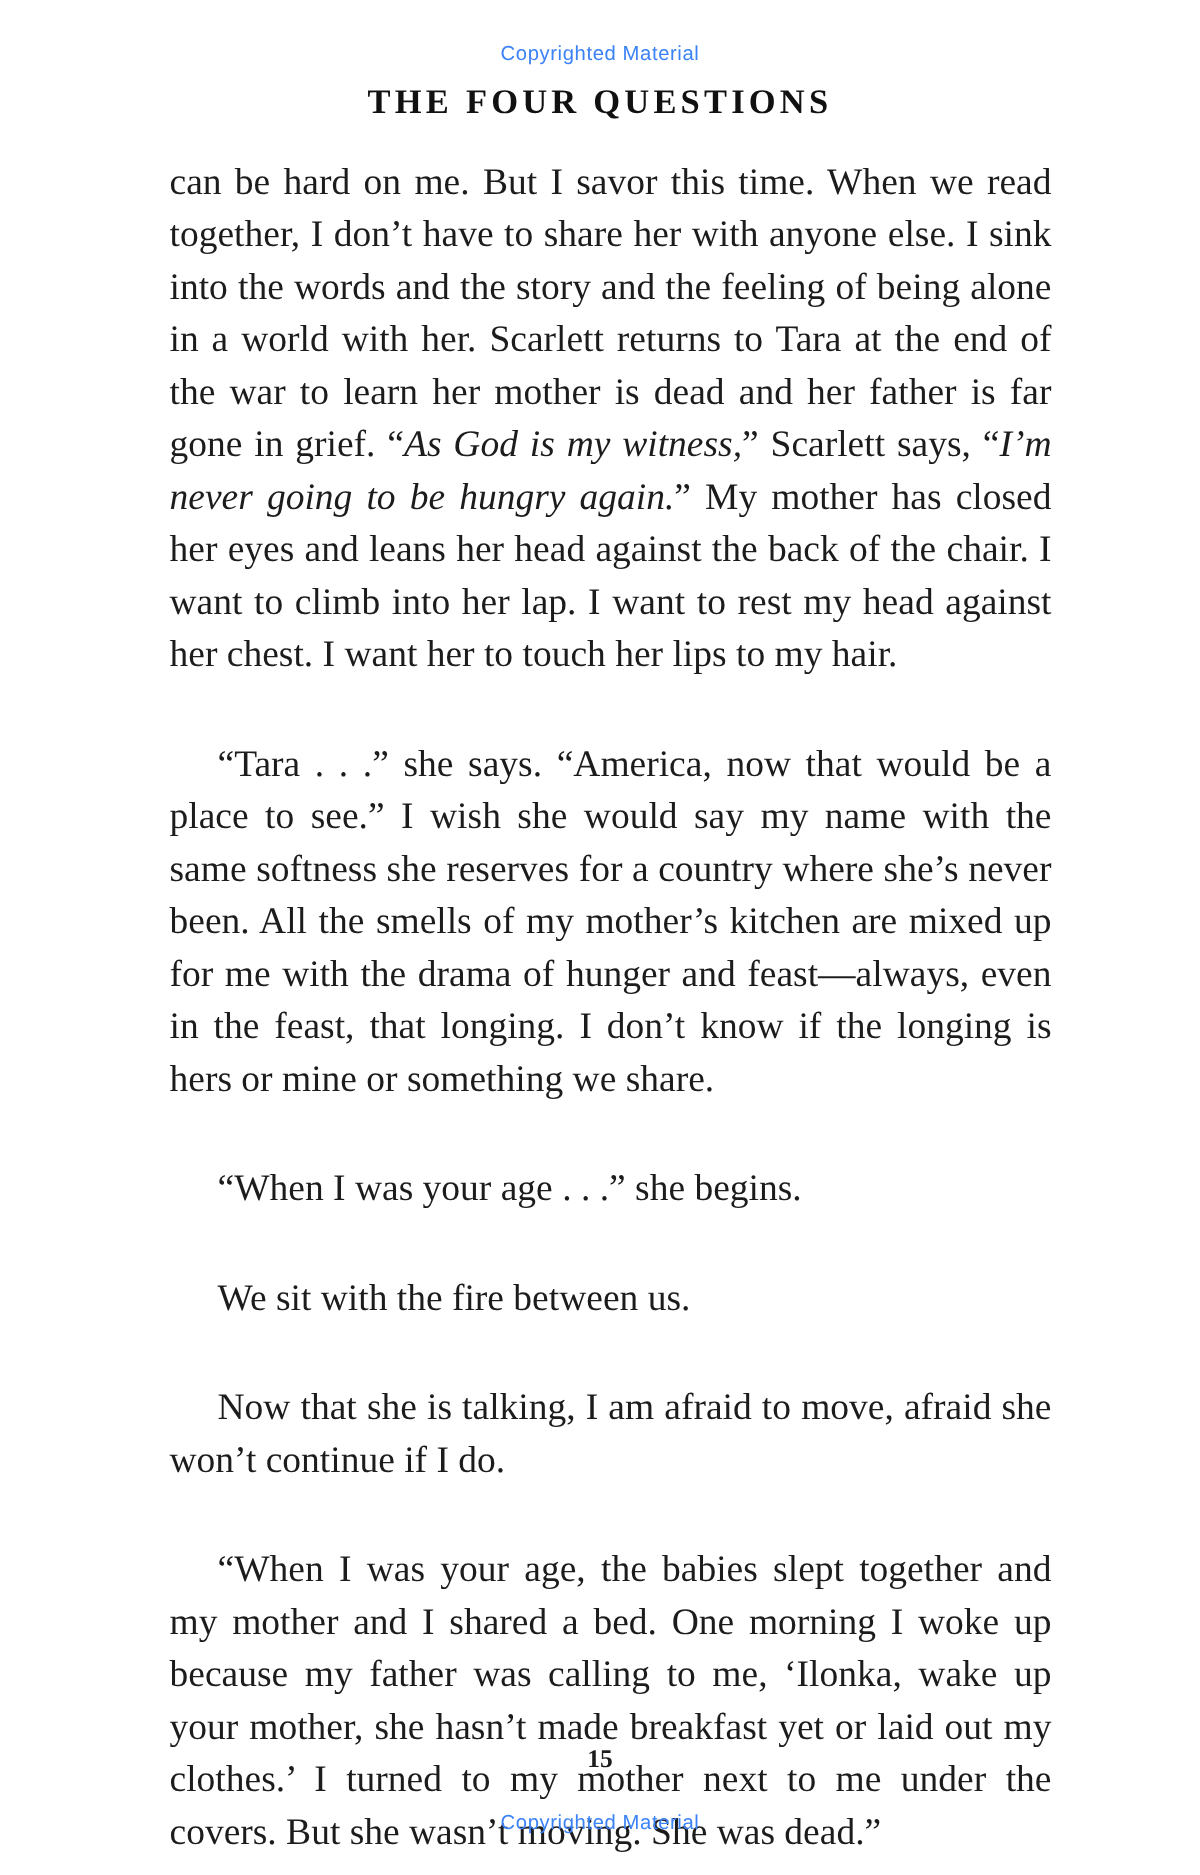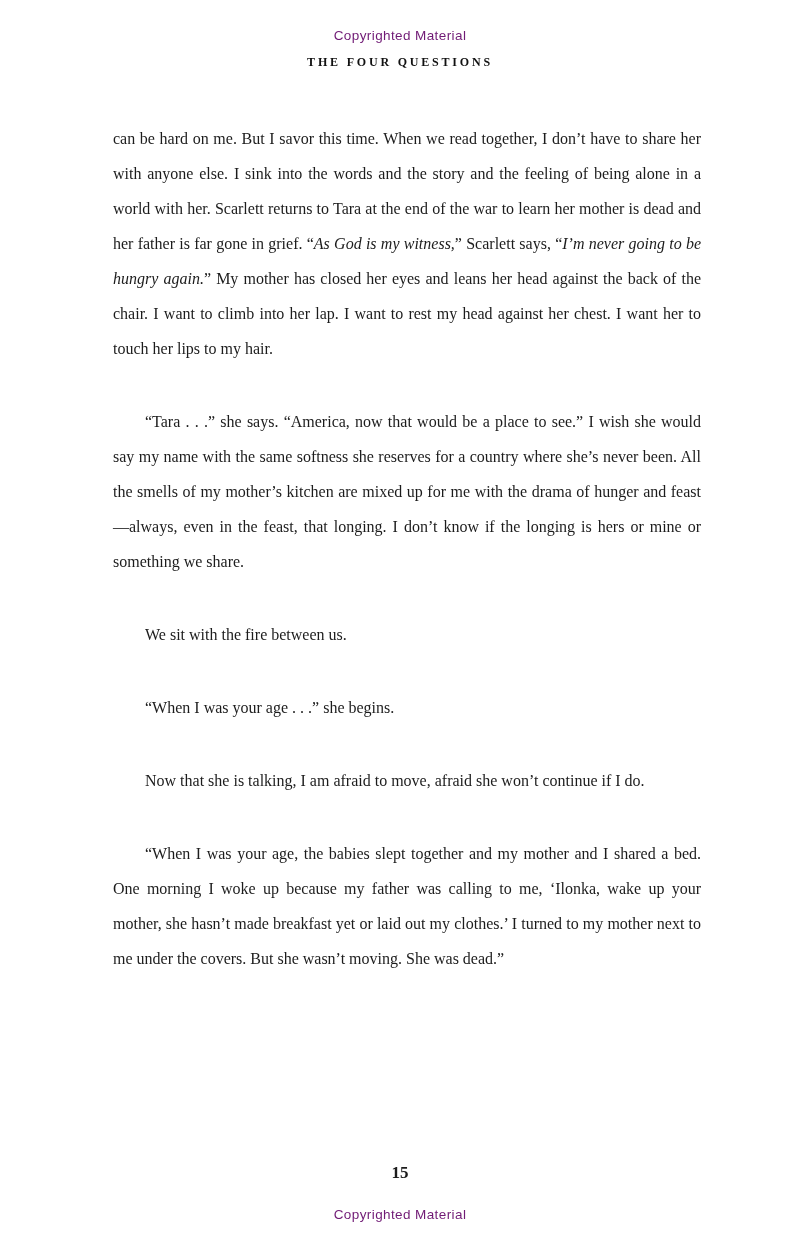--- a/index.html
+++ b/index.html
@@ -17,42 +17,42 @@
     overflow: hidden;
   }
   .copyright {
     position: absolute;
     left: 0;
     width: 100%;
     text-align: center;
     font-family: "Liberation Sans", sans-serif;
     font-size: 13.5px;
     letter-spacing: 0.4px;
-    color: #701a75;
+    color: #3b82f6;
   }
   .copyright.top { top: 28px; }
   .copyright.bottom { top: 1207px; }
   .chapter-title {
     position: absolute;
     top: 55px;
     left: 0;
     width: 100%;
     text-align: center;
     font-family: "Liberation Serif", serif;
-    font-size: 12px;
+    font-size: 23px;
     font-weight: 600;
     letter-spacing: 2.8px;
     color: #111111;
   }
   .text-block {
     position: absolute;
-    top: 121px;
+    top: 104px;
     left: 113px;
     width: 588px;
-    font-size: 16px;
+    font-size: 25px;
     line-height: 35px;
     text-align: justify;
     color: #1c1c1c;
   }
   .para {
     margin: 0;
     text-indent: 0;
   }
   .para.indent {
     text-indent: 32px;
@@ -77,22 +77,22 @@
 
 <div class="page">
 
   <div class="copyright top">Copyrighted Material</div>
 
   <div class="chapter-title">THE FOUR QUESTIONS</div>
 
   <div class="text-block">
       <p class="para"><span>can be hard on me. But I savor this time. When we read together, I don’t have to share her with anyone else. I sink into the words and the story and the feeling of being alone in a world with her. Scarlett returns to Tara at the end of the war to learn her mother is dead and her father is far gone in grief. “</span><span class="seg-italic">As God is my witness,</span><span>” Scarlett says, “</span><span class="seg-italic">I’m never going to be hungry again.</span><span>” My mother has closed her eyes and leans her head against the back of the chair. I want to climb into her lap. I want to rest my head against her chest. I want her to touch her lips to my hair.</span></p>
       <p class="para indent"><span>“Tara . . .” she says. “America, now that would be a place to see.” I wish she would say my name with the same softness she reserves for a country where she’s never been. All the smells of my mother’s kitchen are mixed up for me with the drama of hunger and feast—always, even in the feast, that longing. I don’t know if the longing is hers or mine or something we share.</span></p>
+      <p class="para indent"><span>“When I was your age . . .” she begins.</span></p>
       <p class="para indent"><span>We sit with the fire between us.</span></p>
-      <p class="para indent"><span>“When I was your age . . .” she begins.</span></p>
       <p class="para indent"><span>Now that she is talking, I am afraid to move, afraid she won’t continue if I do.</span></p>
       <p class="para indent"><span>“When I was your age, the babies slept together and my mother and I shared a bed. One morning I woke up because my father was calling to me, ‘Ilonka, wake up your mother, she hasn’t made breakfast yet or laid out my clothes.’ I turned to my mother next to me under the covers. But she wasn’t moving. She was dead.”</span></p>
     </div>
 
   <div class="page-number">15</div>
 
   <div class="copyright bottom">Copyrighted Material</div>
 
 </div>
 

